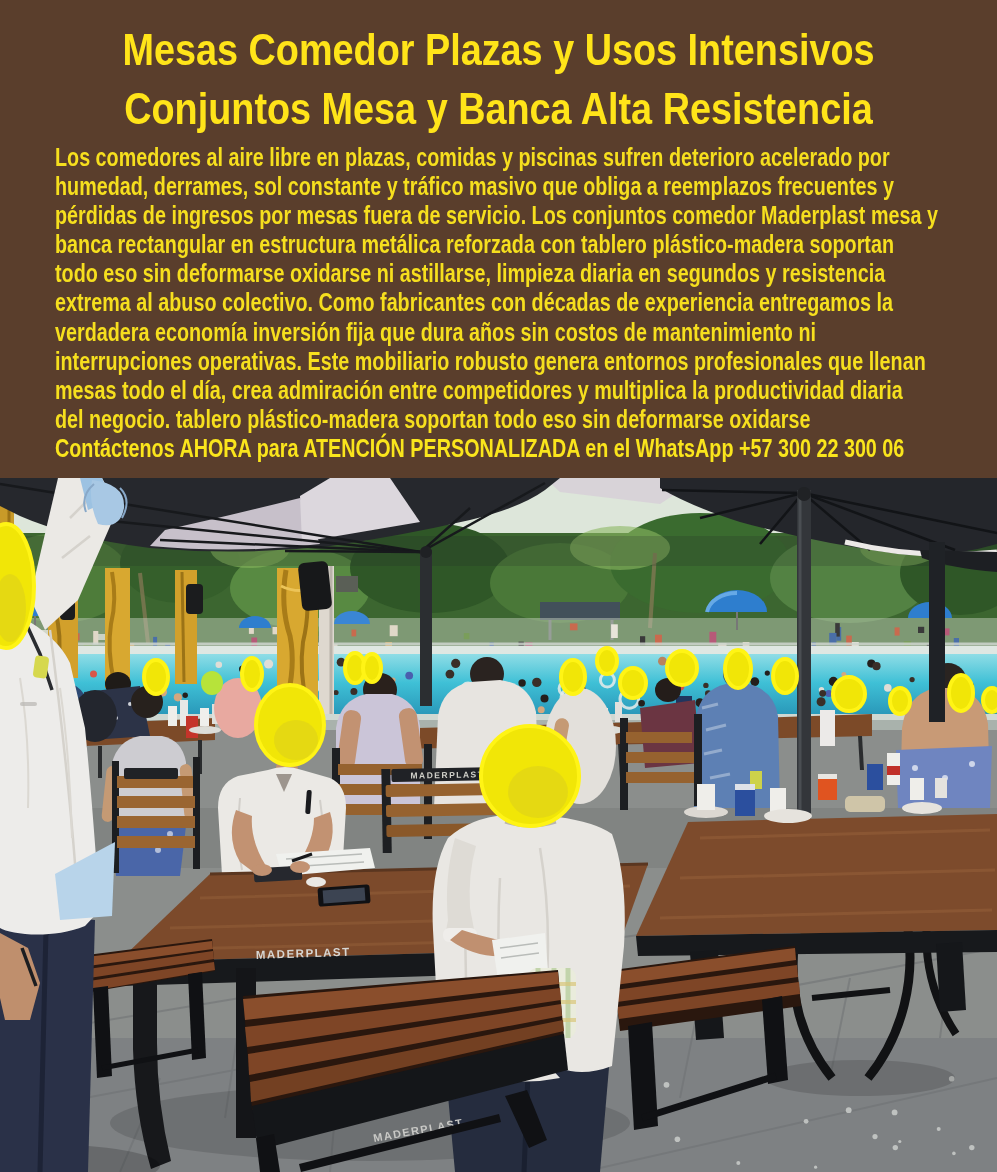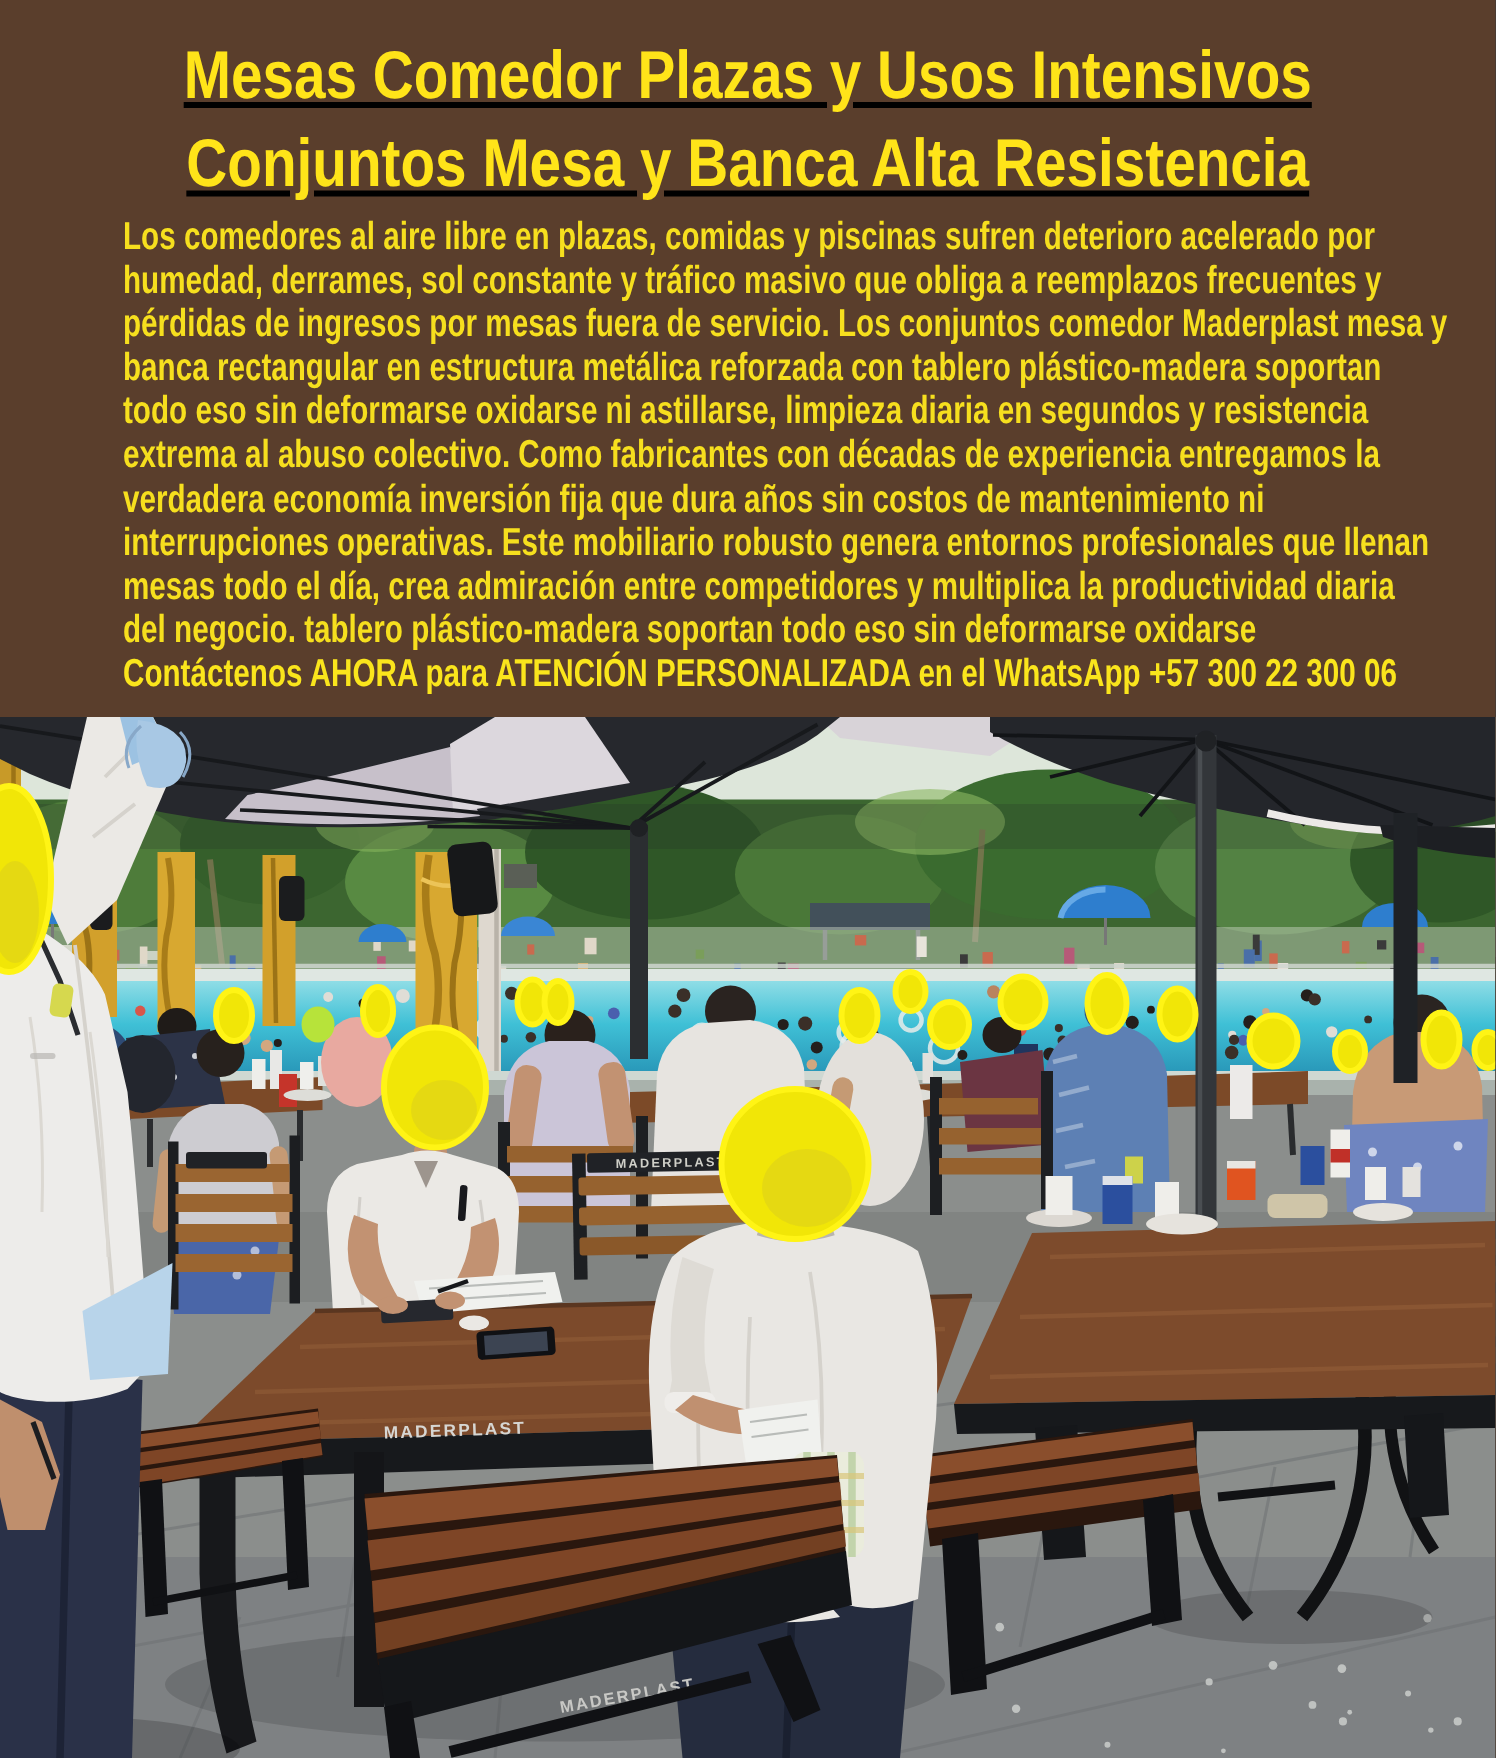--- a/index.html
+++ b/index.html
@@ -1,22 +1,22 @@
 <!DOCTYPE html>
 <html><head>
 <meta charset="utf-8">
 <style>
   html,body{margin:0;padding:0;background:#2e2019;}
   .page{position:relative;width:997px;height:1172px;margin:0 auto;background:#5a3e2c;
         font-family:"Liberation Sans",sans-serif;overflow:hidden;}
   .header{position:absolute;top:0;left:0;width:997px;}
-  .title-block{margin-top:20px;text-decoration:underline;}
+  .title-block{margin-top:20px;}
   .tline{font-size:45px;line-height:59px;font-weight:bold;color:#ffe419;text-align:center;
          white-space:nowrap;transform:scaleX(.84);transform-origin:50% 50%;}
-  .body-block{margin-top:5px;padding-left:82px;}
+  .body-block{margin-top:5px;padding-left:55px;}
   .bline{font-size:26px;line-height:29.1px;font-weight:bold;color:#f6df1e;white-space:nowrap;
          transform:scaleX(.76);transform-origin:0 50%;}
   .bline.contact{color:#fae51c;cursor:pointer;}
   .photo{position:absolute;left:0;top:478px;width:997px;height:694px;background:#8b8e8c;}
   .photo svg{display:block;}
 </style>
 </head>
 <body>
 
 <div class="page">

